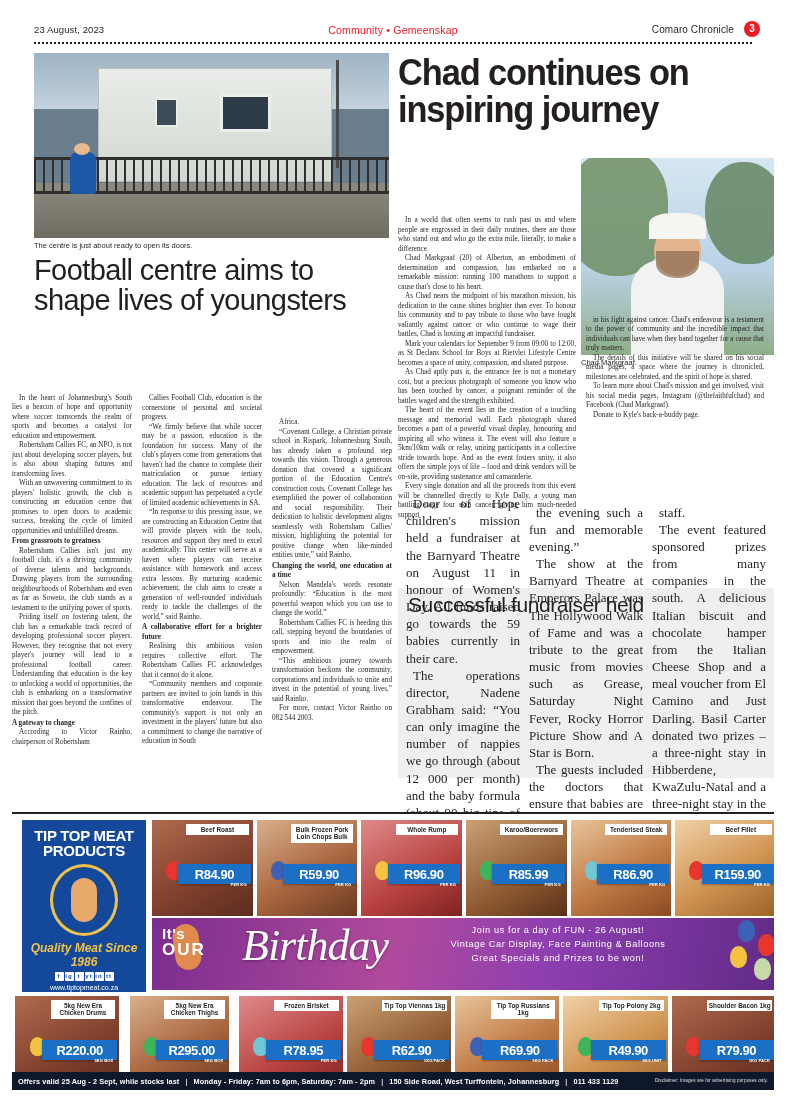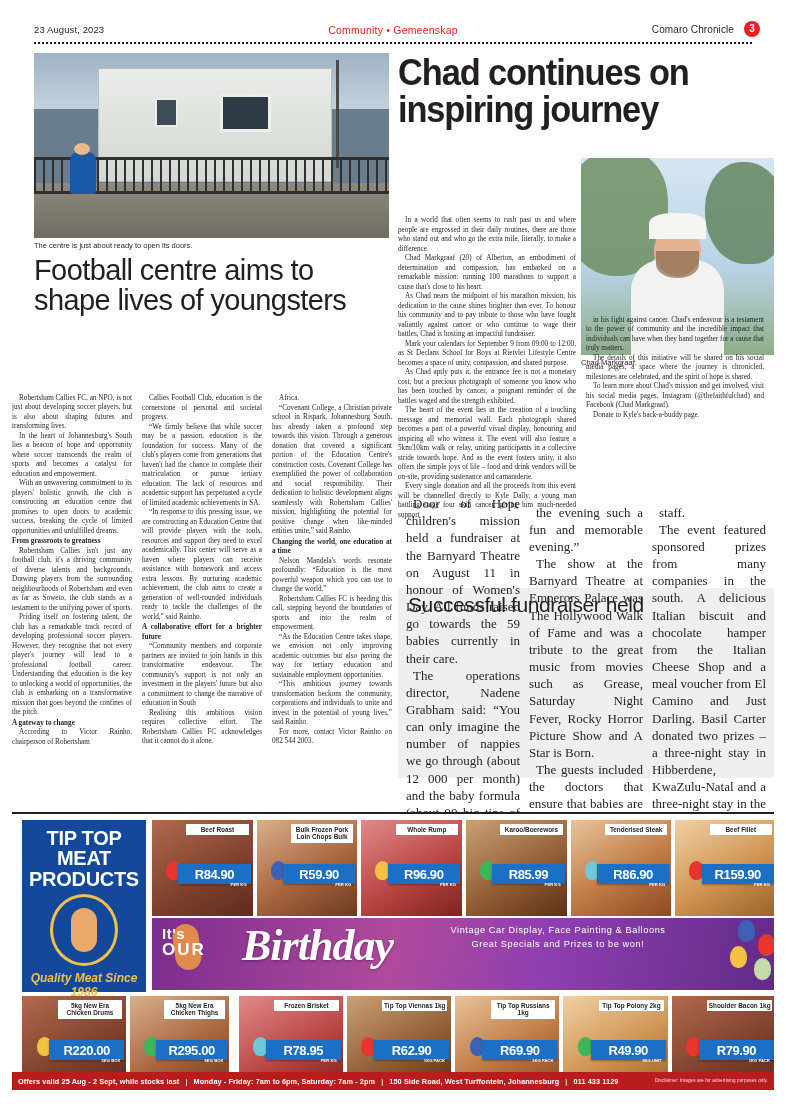--- a/index.html
+++ b/index.html
@@ -148,21 +148,21 @@
     position: absolute; left: 12px; top: 812px; width: 762px; height: 278px;
     background: #fff; border-top: 2px solid #231f20;
     overflow: hidden;
   }
 
   .brandpanel {
     position:absolute; left:10px; top:6px; width:124px; height:172px;
     background:#13489b; color:#fff; text-align:center;
   }
   .brandpanel .bt {
-    margin-top:8px; font-size:20px; font-weight:bold; line-height:1.02;
+    margin-top:8px; font-size:15px; font-weight:bold; line-height:1.02;
     letter-spacing:-.3px;
   }
   .brandpanel .logo {
     margin:5px auto 0; width:68px; height:72px; border-radius:50%;
     background:#13489b; border:3px solid #f2c14b;
     position:relative;
   }
   .brandpanel .logo:after{
     content:""; position:absolute; left:50%; top:50%; transform:translate(-50%,-50%);
     width:26px; height:44px; background:#e8a96b; border-radius:13px;
@@ -213,42 +213,42 @@
     overflow:hidden;
   }
   .bd-its {
     position:absolute; left:10px; top:8px; color:#fff;
     font-family:"Liberation Sans", sans-serif; font-weight:bold;
     font-size:15px; line-height:1.0; letter-spacing:.5px;
   }
   .bd-its .s2 { display:block; font-size:17px; letter-spacing:2px; }
   .bd-word {
     position:absolute; left:90px; top:2px; color:#fff;
-    font-family:"Liberation Serif", serif; font-style:italic; font-weight:bold;
+    font-family:"Liberation Serif", serif; font-style:italic; font-weight:normal;
     font-size:44px; letter-spacing:-1px;
     text-shadow: 0 1px 3px rgba(0,0,0,.35);
   }
   .bd-lines {
     position:absolute; right:78px; top:6px; width:300px; text-align:center;
     color:#fff; font-family:"Liberation Sans", sans-serif;
     font-size:9.2px; line-height:1.5; letter-spacing:.6px;
   }
   .bd-sausage {
     position:absolute; left:22px; top:6px; width:26px; height:46px;
     background:#e08a4e; border-radius:13px; transform:rotate(-8deg);
   }
   .bd-balloons { position:absolute; right:6px; top:2px; width:68px; height:66px; }
   .bd-balloons i {
     position:absolute; width:17px; height:22px; border-radius:50% 50% 45% 45%;
     display:block;
   }
 
   .ad-footer {
     position:absolute; left:0; bottom:0; width:762px; height:18px;
-    background:#b91c1c; color:#fff;
+    background:#0f172a; color:#fff;
     font-size:7.3px; font-weight:bold; display:flex; align-items:center;
     letter-spacing:.1px;
   }
   .ad-footer .seg { padding:0 6px; }
   .ad-footer .sep { opacity:.8; }
   .ad-footer .disc {
     margin-left:auto; margin-right:6px; text-align:right;
     font-size:4.6px; font-weight:normal; line-height:1.2; opacity:.85;
   }
 </style>
@@ -274,44 +274,43 @@
     <div class="lp-pole"></div>
     <div class="lp-ground"></div>
     <div class="lp-fence"></div>
     <div class="lp-person"></div>
   </div>
   <div class="caption" id="left-caption">The centre is just about ready to open its doors.</div>
   <div class="sans-headline" id="left-headline">Football centre aims to shape lives of youngsters</div>
 
   <div class="colgrid" id="left-cols">
     <div class="col" id="lc0">
+        <p>In the heart of Johannesburg's South lies a beacon of hope and opportunity where soccer transcends the realm of sports and becomes a catalyst for education and empowerment.</p>
         <p>Robertsham Callies FC, an NPO, is not just about developing soccer players, but is also about shaping futures and transforming lives.</p>
-        <p>In the heart of Johannesburg's South lies a beacon of hope and opportunity where soccer transcends the realm of sports and becomes a catalyst for education and empowerment.</p>
         <p>With an unwavering commitment to its players' holistic growth, the club is constructing an education centre that promises to open doors to academic success, breaking the cycle of limited opportunities and unfulfilled dreams.</p>
         <p class="sub">From grassroots to greatness</p>
         <p>Robertsham Callies isn't just any football club, it's a thriving community of diverse talents and backgrounds. Drawing players from the surrounding neighbourhoods of Robertsham and even as far as Soweto, the club stands as a testament to the unifying power of sports.</p>
         <p>Priding itself on fostering talent, the club has a remarkable track record of developing professional soccer players. However, they recognise that not every player's journey will lead to a professional football career. Understanding that education is the key to unlocking a world of opportunities, the club is embarking on a transformative mission that goes beyond the confines of the pitch.</p>
         <p class="sub">A gateway to change</p>
         <p>According to Victor Rainho, chairperson of Robertsham</p>
       </div>
     <div class="col" id="lc1">
         <p>Callies Football Club, education is the cornerstone of personal and societal progress.</p>
         <p>“We firmly believe that while soccer may be a passion, education is the foundation for success. Many of the club's players come from generations that haven't had the chance to complete their matriculation or pursue tertiary education. The lack of resources and academic support has perpetuated a cycle of limited academic achievements in SA.</p>
         <p>“In response to this pressing issue, we are constructing an Education Centre that will provide players with the tools, resources and support they need to excel academically. This center will serve as a haven where players can receive assistance with homework and access extra lessons. By nurturing academic achievement, the club aims to create a generation of well-rounded individuals ready to tackle the challenges of the world,” said Rainho.</p>
         <p class="sub">A collaborative effort for a brighter future</p>
+        <p>Realising this ambitious vision requires collective effort. The Robertsham Callies FC acknowledges that it cannot do it alone.</p>
         <p>“Community members and corporate partners are invited to join hands in this transformative endeavour. The community's support is not only an investment in the players' future but also a commitment to change the narrative of education in South</p>
-        <p>Realising this ambitious vision requires collective effort. The Robertsham Callies FC acknowledges that it cannot do it alone.</p>
       </div>
     <div class="col" id="lc2">
         <p>Africa.</p>
         <p>“Covenant College, a Christian private school in Rispark, Johannesburg South, has already taken a profound step towards this vision. Through a generous donation that covered a significant portion of the Education Centre's construction costs, Covenant College has exemplified the power of collaboration and social responsibility. Their dedication to holistic development aligns seamlessly with Robertsham Callies' mission, highlighting the potential for positive change when like-minded entities unite,” said Rainho.</p>
         <p class="sub">Changing the world, one education at a time</p>
         <p>Nelson Mandela's words resonate profoundly: “Education is the most powerful weapon which you can use to change the world.”</p>
         <p>Robertsham Callies FC is heeding this call, stepping beyond the boundaries of sports and into the realm of empowerment.</p>
-        <p>“As the Education Centre takes shape, we envision not only improving academic outcomes but also paving the way for tertiary education and sustainable employment opportunities.</p>
         <p>“This ambitious journey towards transformation beckons the community, corporations and individuals to unite and invest in the potential of young lives,” said Rainho.</p>
         <p>For more, contact Victor Rainho on 082 544 2003.</p>
       </div>
   </div>
 
   <div class="sans-headline" id="right-headline">
     <div>Chad continues on</div>
     <div>inspiring journey</div>
   </div>
 
@@ -414,33 +413,34 @@
       </div>
 
     <div class="birthday">
       <div class="bd-sausage"></div>
       <div class="bd-its">
         <span>It's</span>
         <span class="s2">OUR</span>
       </div>
       <div class="bd-word">Birthday</div>
       <div class="bd-lines">
+        <div>Join us for a day of FUN - 26 August!</div>
         <div>Vintage Car Display, Face Painting &amp; Balloons</div>
         <div>Great Specials and Prizes to be won!</div>
       </div>
       <div class="bd-balloons">
         <i style="left:26px;top:0;background:#3d62b5"></i>
         <i style="left:46px;top:14px;background:#e8352e"></i>
         <i style="left:18px;top:26px;background:#f2c341"></i>
         <i style="left:42px;top:38px;background:#c7d9a8"></i>
       </div>
     </div>
 
     <div id="row2">
-        <div class="prod meat-a" style="left: 10px; top: 182px; width: 104.286px; height: 96px;">
+        <div class="prod meat-a" style="left: 3px; top: 182px; width: 104.286px; height: 96px;">
           <div class="ptitle">5kg New Era Chicken Drums</div>
           <div class="balloon" style="background: rgb(242, 195, 65);"></div>
           <div class="ptag">R220.00</div>
           <div class="punit">5KG BOX</div>
         </div>
         <div class="prod meat-b" style="left: 118.286px; top: 182px; width: 99px; height: 96px;">
           <div class="ptitle">5kg New Era Chicken Thighs</div>
           <div class="balloon" style="background: rgb(63, 181, 90);"></div>
           <div class="ptag">R295.00</div>
           <div class="punit">5KG BOX</div>

